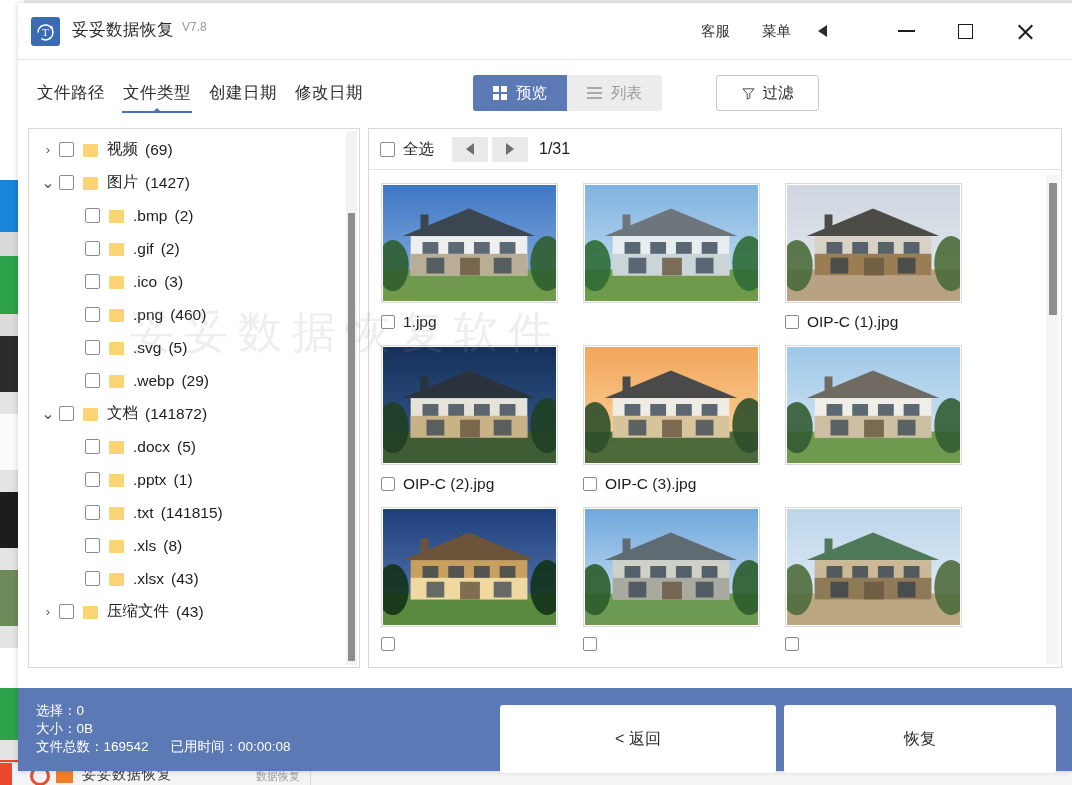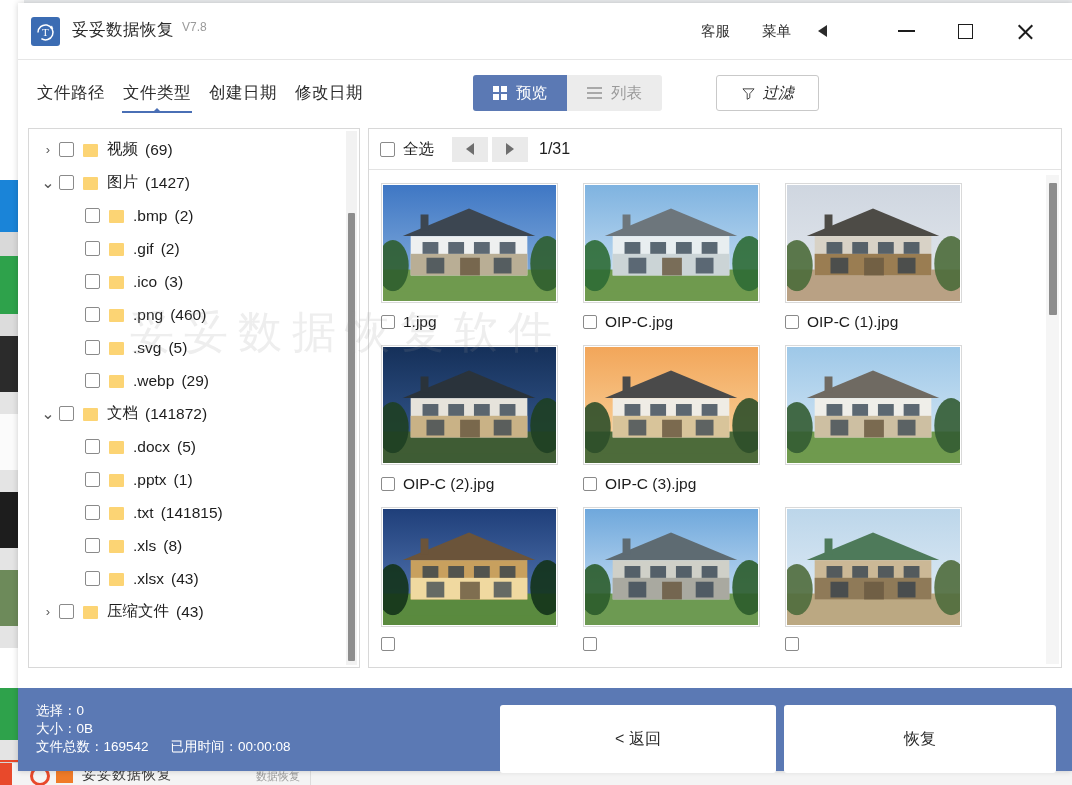--- a/index.html
+++ b/index.html
@@ -130,21 +130,21 @@
   }
   .list-icon i:nth-child(1) { width: 15px; }
   .list-icon i:nth-child(2) { width: 15px; }
   .list-icon i:nth-child(3) { width: 15px; }
 
   #filter-btn {
     position: absolute; left: 698px; top: 15px;
     width: 103px; height: 36px;
     border: 1px solid #c9c9c9; border-radius: 3px; background: #fff;
     display: flex; align-items: center; justify-content: center; gap: 8px;
-    font-size: 15.5px; color: #2b2b2b; font-style: italic;
+    font-size: 15.5px; color: #2b2b2b;
   }
   .funnel { width: 13px; height: 13px; }
 
   #search-wrap {
     position: absolute; left: 812px; top: 15px; width: 220px; height: 37px;
     display: flex;
   }
   #search-input {
     flex: 1; border: 1px solid #c9c9c9; border-right: none; background: #fff;
     padding: 0 30px 0 9px; font-size: 14px; color: #333; outline: none;
@@ -600,24 +600,20 @@
                   <rect x="118" y="58" width="16" height="12" fill="#2b3b4a" opacity=".75"></rect>
                   <rect x="44" y="74" width="18" height="16" fill="#2b3b4a" opacity=".7"></rect>
                   <rect x="78" y="74" width="20" height="18" fill="#6b5a42" opacity=".85"></rect>
                   <rect x="112" y="74" width="18" height="16" fill="#2b3b4a" opacity=".7"></rect>
                   <rect x="38" y="30" width="8" height="16" fill="#6d767c"></rect>
                   <ellipse cx="10" cy="82" rx="16" ry="26" fill="#2e6b35" opacity=".9"></ellipse>
                   <ellipse cx="166" cy="80" rx="17" ry="28" fill="#2e6b35" opacity=".9"></ellipse>
                   <rect y="108" width="175" height="10" fill="#6f9a4e" opacity=".7"></rect>
                 </svg>
               </div>
-              <div class="thumb-label">
-                <span class="cb2"></span>
-                <span class="thumb-name">OIP-C.jpg</span>
-              </div>
             </div>
             <div class="thumb-cell">
               <div class="thumb-box">
                 <svg class="thumb-img" viewBox="0 0 175 118" preserveAspectRatio="none">
                   <defs>
                     <linearGradient id="g-house-c" x1="0" y1="0" x2="0" y2="1">
                       <stop offset="0%" stop-color="#cfd6e0"></stop>
                       <stop offset="100%" stop-color="#e4e9ee"></stop>
                     </linearGradient>
                   </defs>

